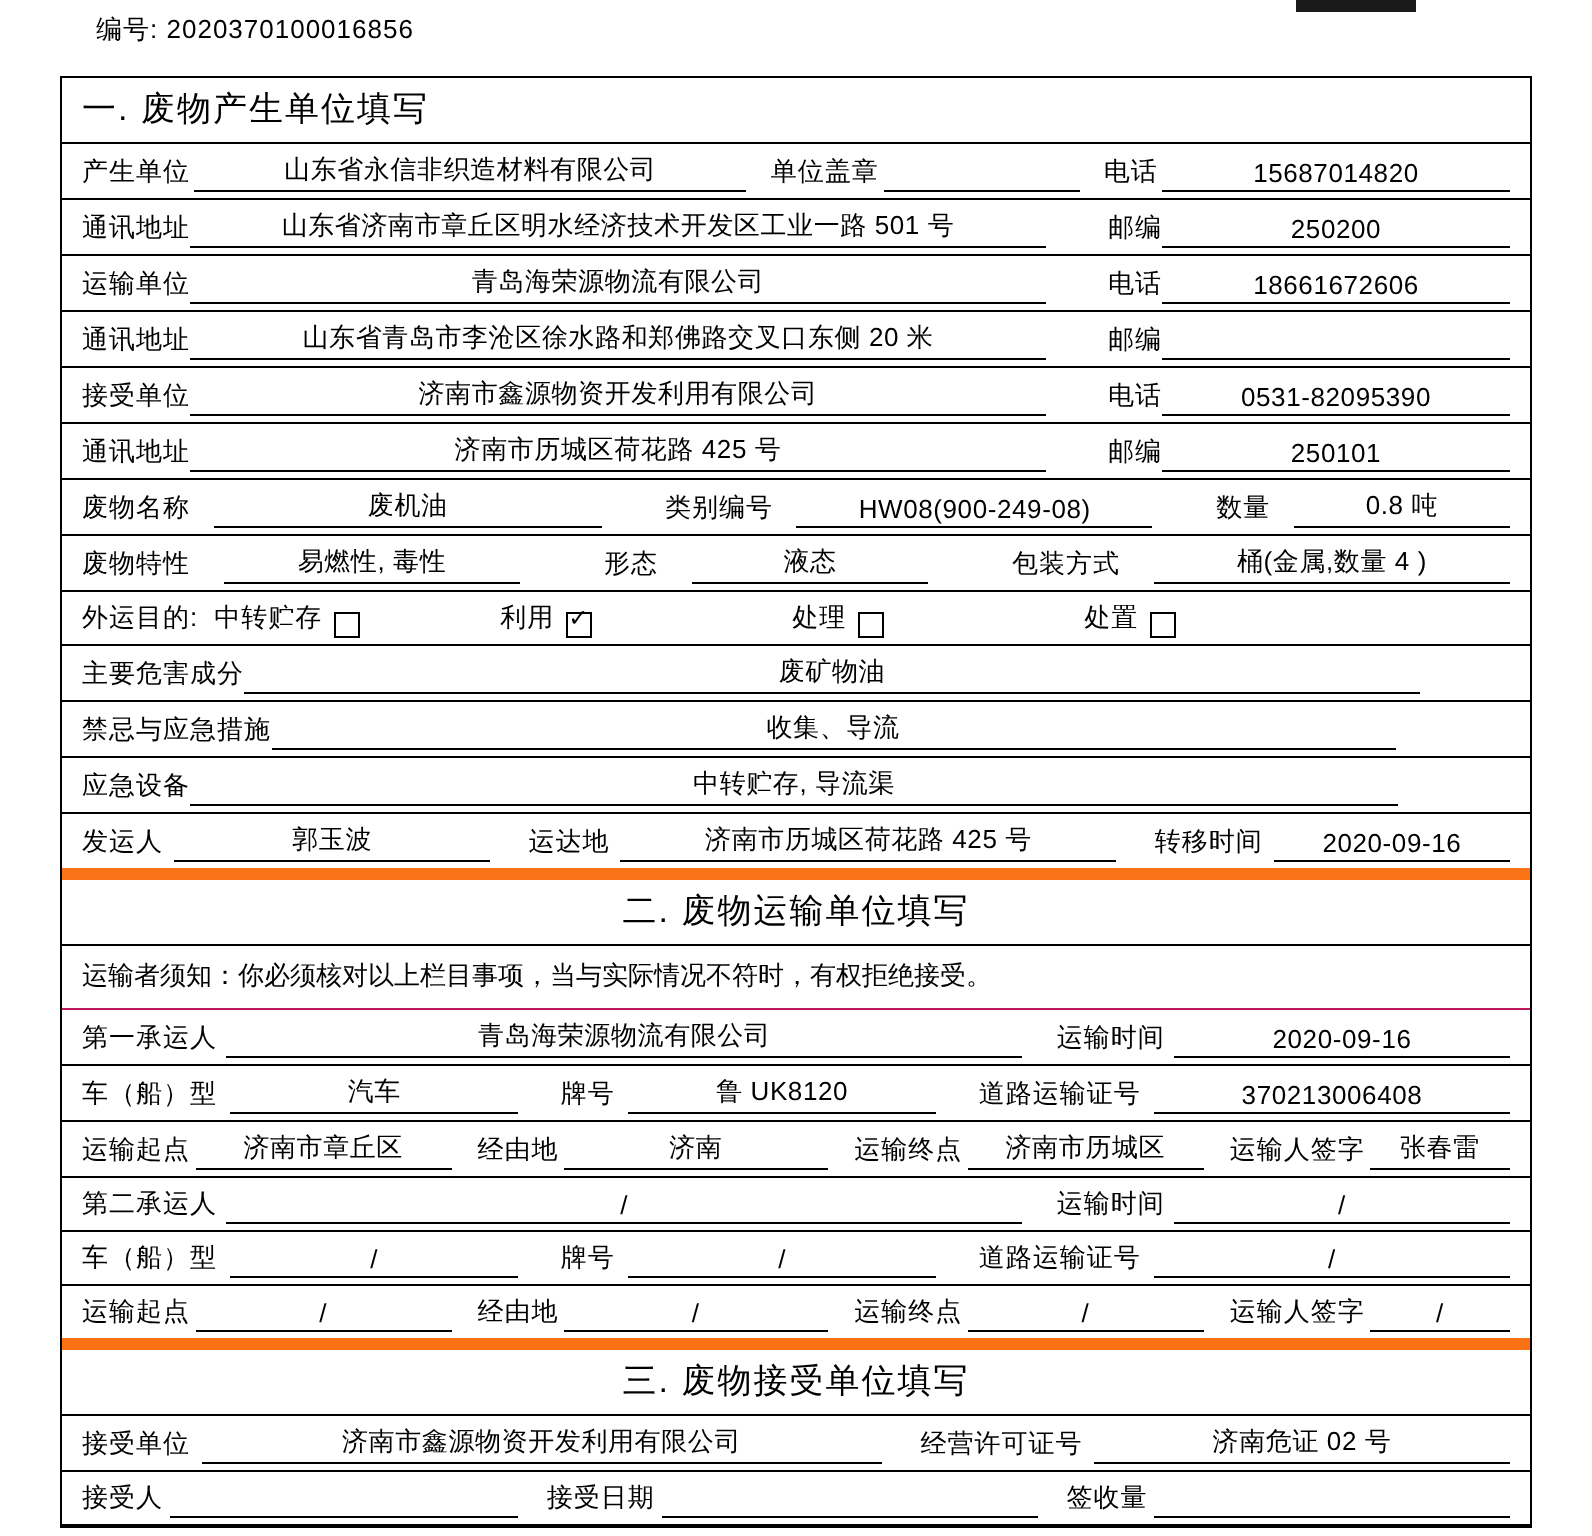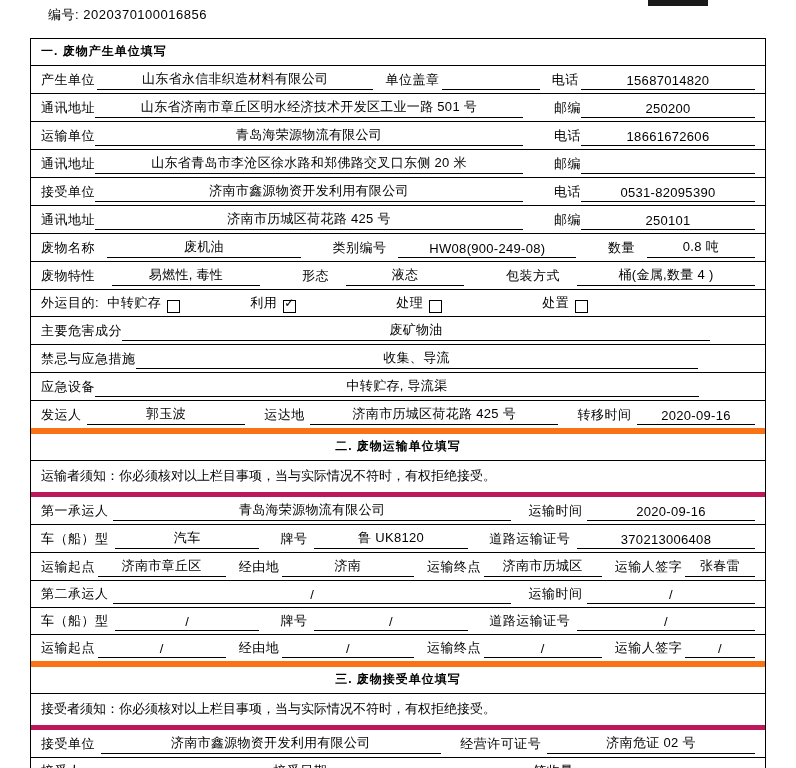--- a/index.html
+++ b/index.html
@@ -55,30 +55,30 @@
     left: 30px;
     top: 38px;
     width: 736px;
     border: 1px solid #000;
     box-sizing: border-box;
     background: #fff;
   }
   .section-head {
     border-bottom: 1px solid #000;
     padding: 4px 10px 5px 10px;
-    font-size: 12px;
-    font-weight: bold;
+    font-size: 17px;
+    font-weight: normal;
     letter-spacing: 1px;
   }
   .section-head.mid {
     border-top: 6px solid #f97316;
     text-align: center;
   }
   .note-row {
-    border-bottom: 5px solid #be185d;
+    border-bottom: 1px solid #be185d;
     padding: 6px 10px 7px 10px;
     font-size: 13px;
   }
   .row {
     display: flex;
     align-items: flex-end;
     padding: 4px 10px 3px 10px;
     font-size: 13px;
     min-height: 22px;
     box-sizing: border-box;
@@ -332,21 +332,20 @@
       <span class="val" style="width:124px">/</span>
       <span class="gap"></span>
       <span class="lbl">运输终点</span>
       <span class="val" style="width:110px">/</span>
       <span class="gap"></span>
       <span class="lbl">运输人签字</span>
       <span class="val" style="width:62px">/</span>
     </div>
 
     <div class="section-head mid">三. 废物接受单位填写</div>
-    <div class="note-row">接受者须知：你必须核对以上栏目事项，当与实际情况不符时，有权拒绝接受。</div>
 
     <div class="row bb">
       <span class="lbl">接受单位</span>
       <span class="val" style="width:332px">济南市鑫源物资开发利用有限公司</span>
       <span class="gap"></span>
       <span class="lbl">经营许可证号</span>
       <span class="val" style="width:200px">济南危证 02 号</span>
     </div>
 
     <div class="row bb">

